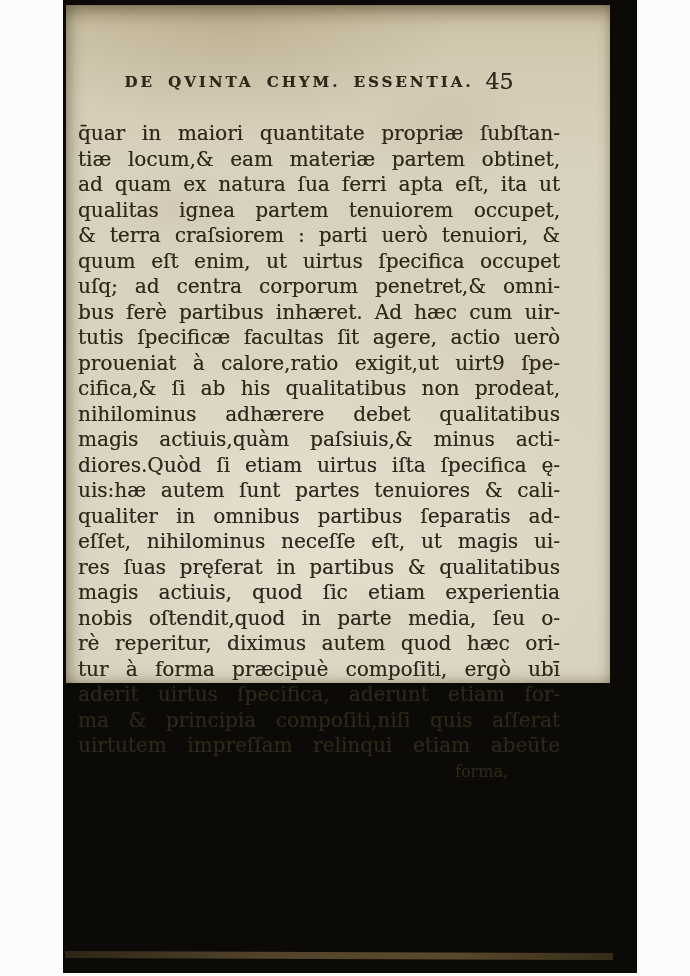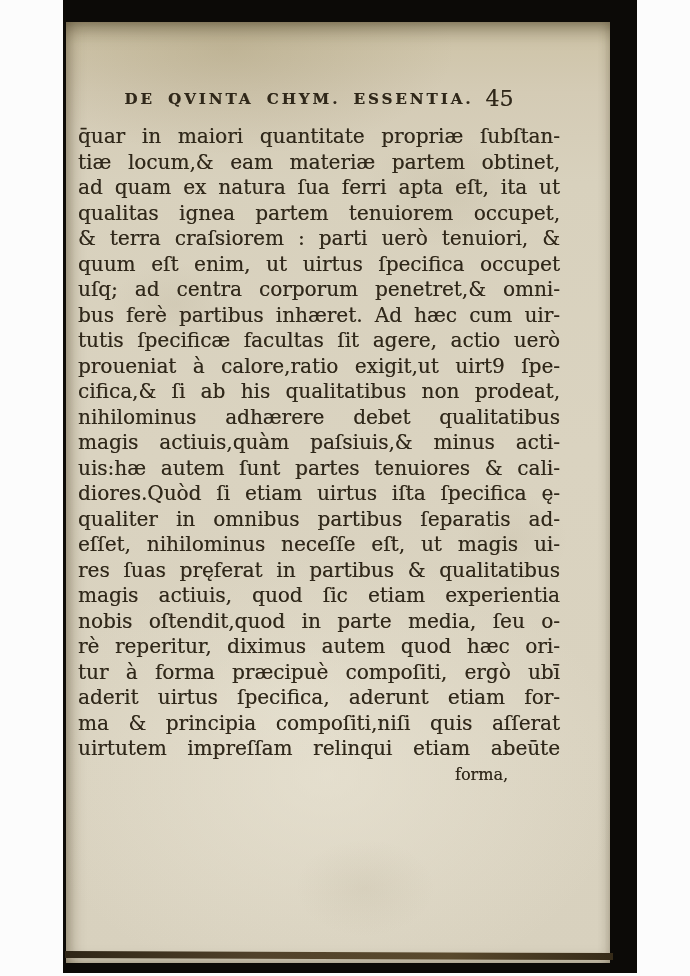--- a/index.html
+++ b/index.html
@@ -19,22 +19,22 @@
     position: relative;
   }
   .scan {
     position: absolute;
     left: 63px; top: 0;
     width: 574px; height: 973px;
     background: var(--scan-bg);
   }
   .page {
     position: absolute;
-    left: 3px; top: 22px;
-    width: 544px; height: 941px;
+    left: 3px; top: 5px;
+    width: 544px; height: 678px;
     background:
       radial-gradient(ellipse 430px 320px at 48% 80%, rgba(238,233,218,0.55), rgba(238,233,218,0) 70%),
       radial-gradient(ellipse 300px 140px at 30% 3%, rgba(150,135,95,0.28), rgba(150,135,95,0) 75%),
       linear-gradient(180deg, var(--paper-dark) 0px, #cfc5aa 22px, #d4cbb5 70px, var(--paper) 160px, #dad3c0 430px, #d8d1be 100%);
     box-shadow:
       inset 12px 0 16px -9px rgba(70,58,32,0.45),
       inset -7px 0 12px -7px rgba(70,58,32,0.30),
       inset 0 16px 20px -12px rgba(55,45,22,0.55),
       inset 0 -10px 16px -10px rgba(70,58,32,0.35);
   }
@@ -75,21 +75,21 @@
     font-size: 15px;
     font-weight: 700;
     letter-spacing: 3px;
     word-spacing: 5px;
     white-space: nowrap;
   }
   .page-number {
     font-size: 22px;
     transform: translateY(2px);
   }
-  .body-text { margin-top: 12px; }
+  .body-text { margin-top: 26px; }
   .body-text .line {
     font-size: 20px;
     line-height: 25.5px;
     text-align: justify;
     text-align-last: justify;
     white-space: normal;
   }
   .catchword {
     font-size: 16px;
     line-height: 26px;
@@ -114,22 +114,22 @@
           <div class="line">qualitas ignea partem tenuiorem occupet,</div>
           <div class="line">&amp; terra craſsiorem : parti uerò tenuiori, &amp;</div>
           <div class="line">quum eſt enim, ut uirtus ſpecifica occupet</div>
           <div class="line">uſq; ad centra corporum penetret,&amp; omni-</div>
           <div class="line">bus ferè partibus inhæret. Ad hæc cum uir-</div>
           <div class="line">tutis ſpecificæ facultas ſit agere, actio uerò</div>
           <div class="line">proueniat à calore,ratio exigit,ut uirt9 ſpe-</div>
           <div class="line">cifica,&amp; ſi ab his qualitatibus non prodeat,</div>
           <div class="line">nihilominus adhærere debet qualitatibus</div>
           <div class="line">magis actiuis,quàm paſsiuis,&amp; minus acti-</div>
+          <div class="line">diores.Quòd ſi etiam uirtus iſta ſpecifica ę-</div>
           <div class="line">uis:hæ autem ſunt partes tenuiores &amp; cali-</div>
-          <div class="line">diores.Quòd ſi etiam uirtus iſta ſpecifica ę-</div>
           <div class="line">qualiter in omnibus partibus ſeparatis ad-</div>
           <div class="line">eſſet, nihilominus neceſſe eſt, ut magis ui-</div>
           <div class="line">res ſuas pręferat in partibus &amp; qualitatibus</div>
           <div class="line">magis actiuis, quod ſic etiam experientia</div>
           <div class="line">nobis oſtendit,quod in parte media, ſeu o-</div>
           <div class="line">rè reperitur, diximus autem quod hæc ori-</div>
           <div class="line">tur à forma præcipuè compoſiti, ergò ubī</div>
           <div class="line">aderit uirtus ſpecifica, aderunt etiam for-</div>
           <div class="line">ma &amp; principia compoſiti,niſi quis aſſerat</div>
           <div class="line">uirtutem impreſſam relinqui etiam abeūte</div>

